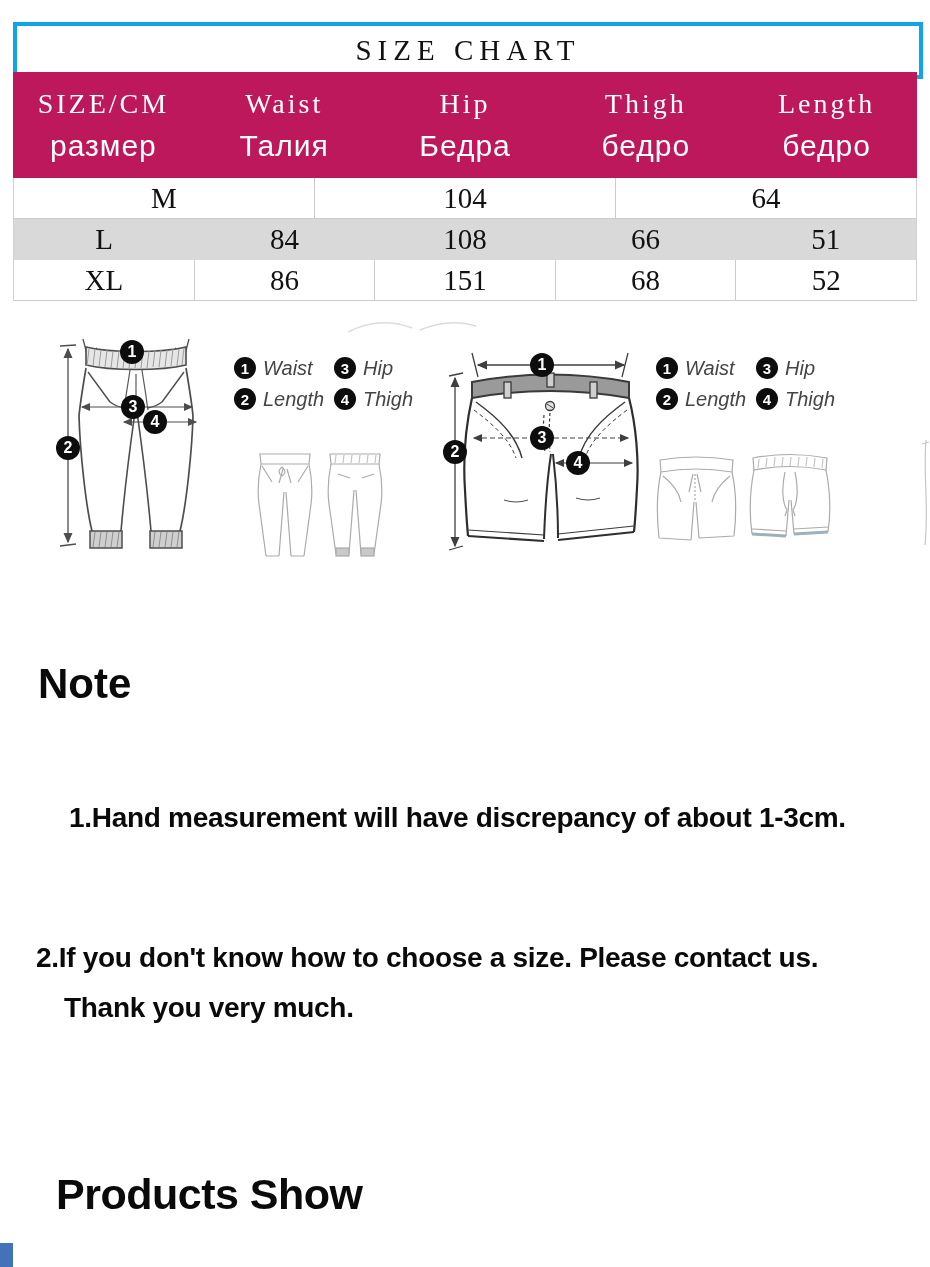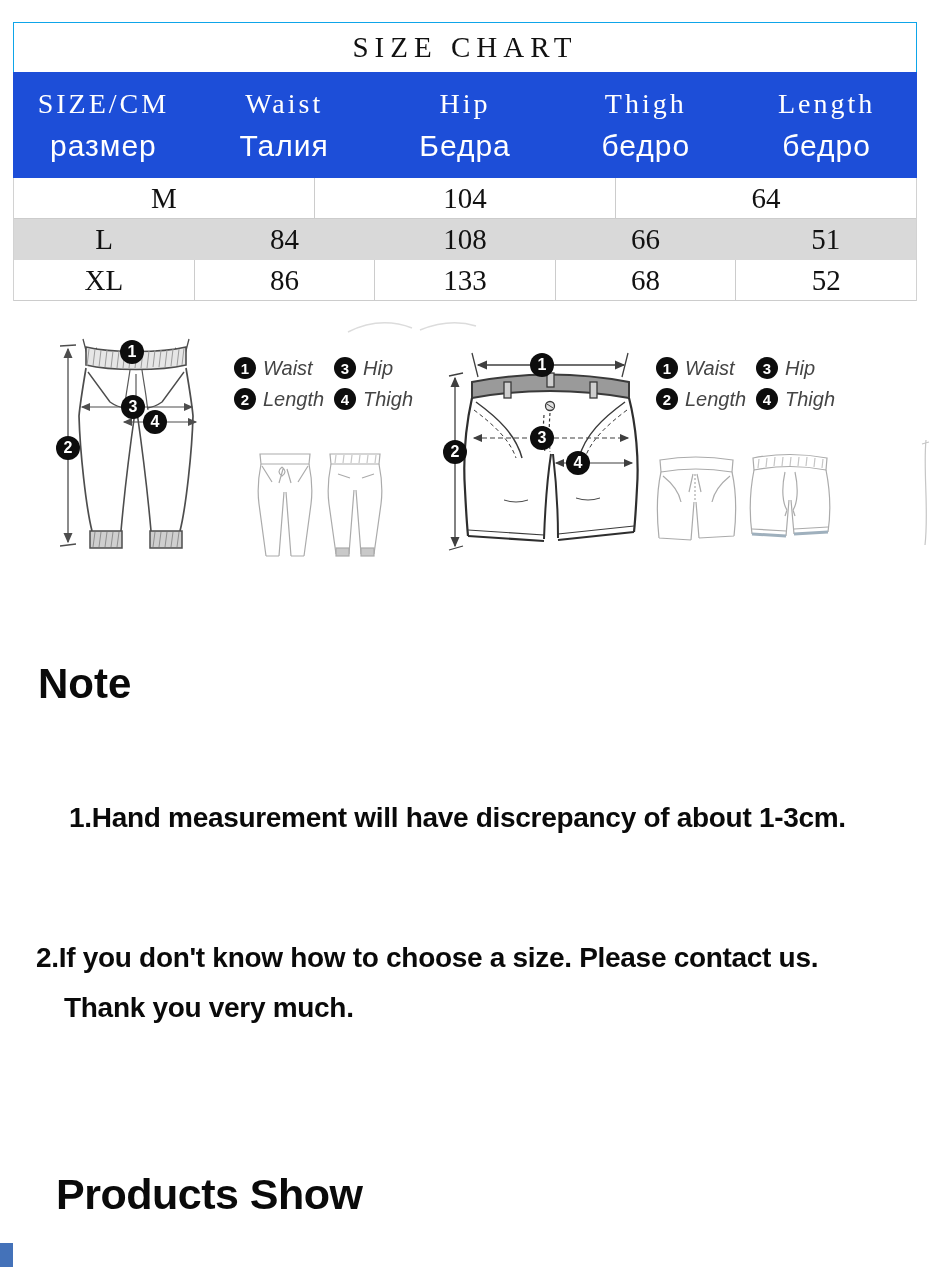--- a/index.html
+++ b/index.html
@@ -1,24 +1,24 @@
 <!DOCTYPE html>
 <html><head>
 <meta charset="utf-8">
 <style>
   html,body{margin:0;padding:0;background:#fff;}
   .page{position:relative;width:930px;height:1267px;background:#ffffff;overflow:hidden;
         font-family:"Liberation Sans",sans-serif;color:#0a0a0a;}
 
   
   .title-box{position:absolute;left:13px;top:22px;width:902px;height:49px;
-             border:1px solid #0ea5e9;display:flex;align-items:center;justify-content:center;}
+             border:4px solid #0ea5e9;display:flex;align-items:center;justify-content:center;}
   .title-text{font-family:"Liberation Serif",serif;font-size:29px;letter-spacing:6px;color:#111;}
 
-  .thead{position:absolute;left:13px;top:72px;width:904px;height:106px;background:#1d4ed8;display:flex;}
+  .thead{position:absolute;left:13px;top:72px;width:904px;height:106px;background:#be185d;display:flex;}
   .th{flex:1;display:flex;flex-direction:column;align-items:center;justify-content:center;gap:9px;color:#fff;}
   .th .en{font-family:"Liberation Serif",serif;font-size:28px;letter-spacing:3px;}
   .th .ru{font-family:"Liberation Sans",sans-serif;font-size:30px;letter-spacing:1px;}
 
   .tbody{position:absolute;left:13px;top:178px;width:904px;
          border-left:1px solid #d2d2d2;border-right:1px solid #d2d2d2;box-sizing:border-box;}
   .tr{display:flex;height:40px;border-bottom:1px solid #cccccc;}
   .tr .td{flex:1;display:flex;align-items:center;justify-content:center;
           font-family:"Liberation Serif",serif;font-size:29px;color:#111;
           border-right:1px solid #cccccc;}
@@ -89,21 +89,21 @@
     <div class="tr hl">
       <div class="td">L</div>
       <div class="td">84</div>
       <div class="td">108</div>
       <div class="td">66</div>
       <div class="td">51</div>
     </div>
     <div class="tr">
       <div class="td">XL</div>
       <div class="td">86</div>
-      <div class="td">133</div>
+      <div class="td">151</div>
       <div class="td">68</div>
       <div class="td">52</div>
     </div>
   </div>
 
   <svg style="left:340px;top:312px;" width="140" height="30" viewBox="0 0 140 30">
     <path d="M8,20 Q40,4 72,16 M80,18 Q110,6 136,14" fill="none" stroke="#dcdcdc" stroke-width="1.5"></path>
   </svg>
 
   <svg style="left:36px;top:332px;" width="170" height="235" viewBox="0 0 170 235">

